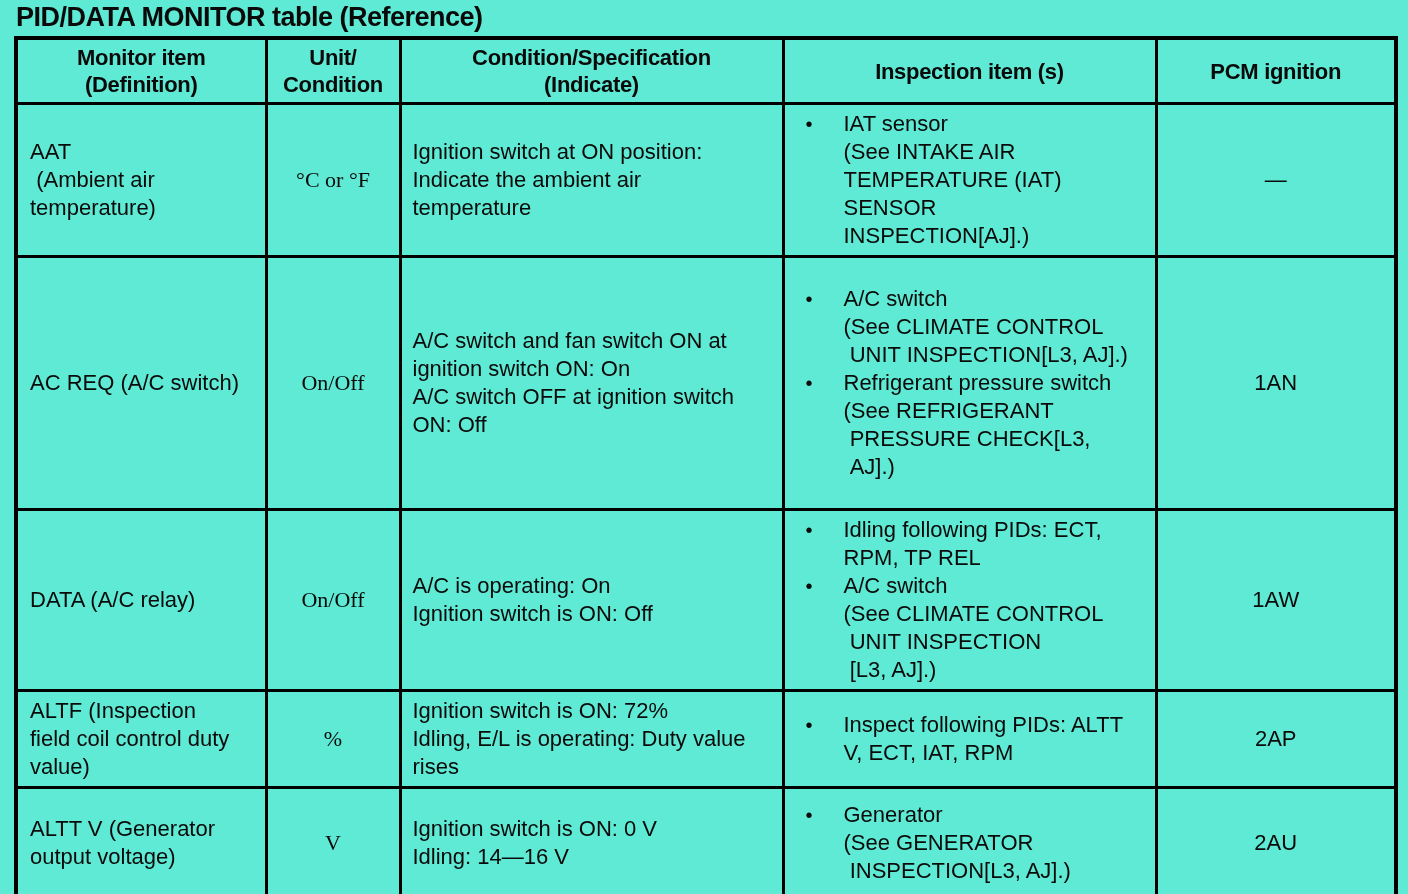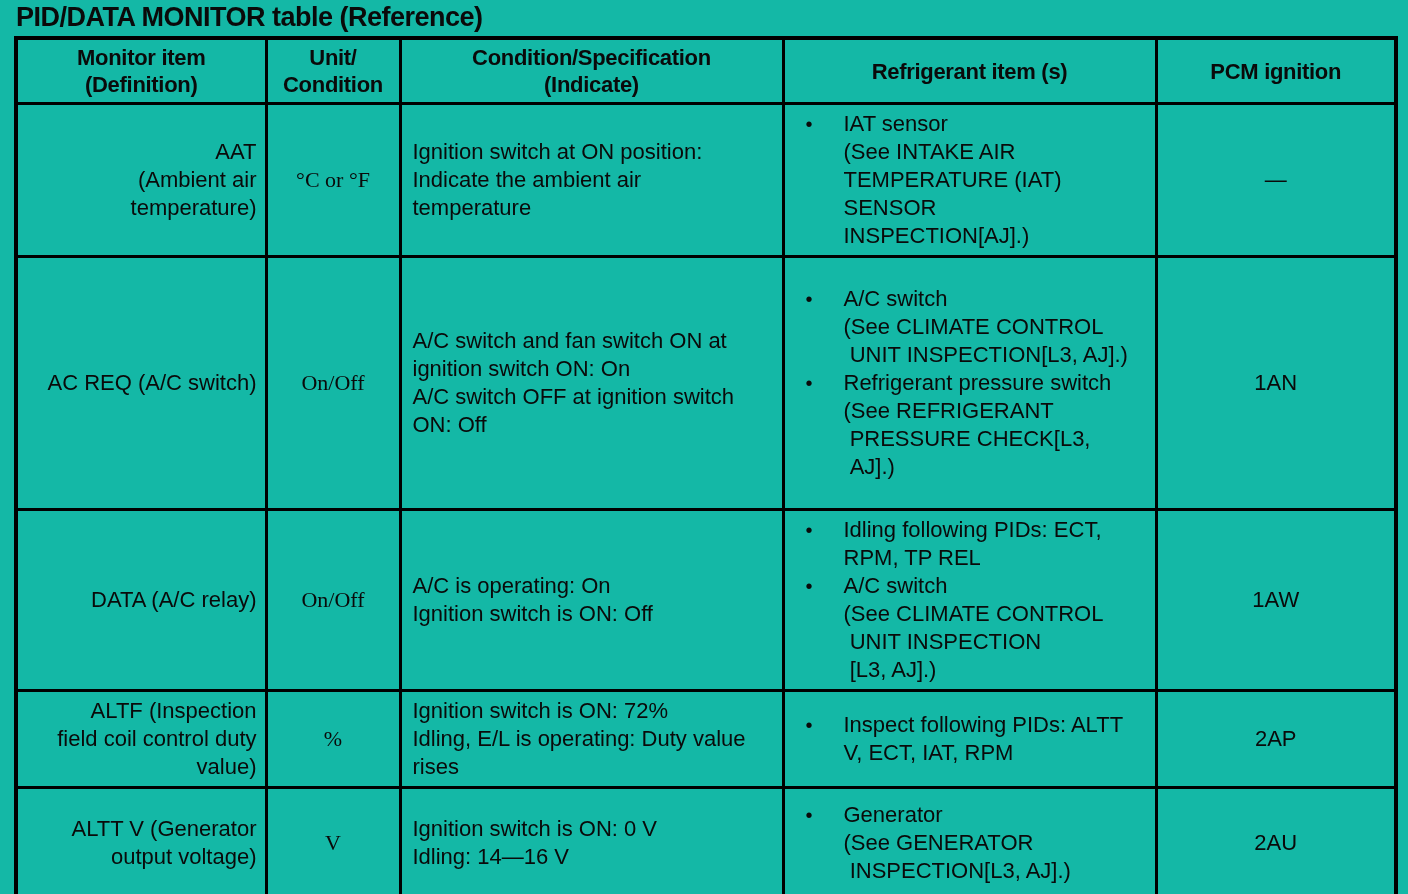--- a/index.html
+++ b/index.html
@@ -10,21 +10,21 @@
     height: 894px;
     overflow: hidden;
     font-family: "Liberation Sans", sans-serif;
     color: #0a0a0a;
     -webkit-font-smoothing: antialiased;
   }
   .page {
     position: relative;
     width: 1408px;
     height: 894px;
-    background: #14b8a6;
+    background: #5eead4;
   }
   .page-title {
     position: absolute;
     left: 16px;
     top: 2px;
     font-size: 27px;
     font-weight: bold;
     letter-spacing: -0.5px;
     white-space: nowrap;
   }
@@ -50,21 +50,21 @@
     white-space: pre-line;
     padding: 4px 4px;
     letter-spacing: -0.3px;
   }
   .pid-table td {
     font-size: 22px;
     line-height: 28px;
     padding: 5px 8px;
   }
   .pre { white-space: pre-wrap; }
-  td.monitor  { padding-left: 12px; text-align: right; }
+  td.monitor  { padding-left: 12px; text-align: left; }
   td.unit     { text-align: center; font-family: Liberation Serif, serif; }
   td.cond     { padding-left: 11px; text-align: left; }
   td.insp     { padding-left: 14px; padding-right: 4px; text-align: left; }
   td.pcm      { text-align: center; }
   tr.h-header { height: 64px; }
   tr.h-r1 { height: 143px; }
   tr.h-r2 { height: 253px; }
   tr.h-r3 { height: 170px; }
   tr.h-r4 { height: 95px; }
   tr.h-r5 { height: 112px; }
@@ -99,21 +99,21 @@
       <col style="width:240px">
     </colgroup>
     <thead>
       <tr class="h-header">
         <th>Monitor item
 (Definition)</th>
         <th>Unit/
 Condition</th>
         <th>Condition/Specification
 (Indicate)</th>
-        <th>Refrigerant item (s)</th>
+        <th>Inspection item (s)</th>
         <th>PCM ignition</th>
       </tr>
     </thead>
     <tbody>
 
       <tr class="h-r1">
         <td class="monitor pre">AAT
  (Ambient air
 temperature)</td>
         <td class="unit pre">°C or °F</td>

